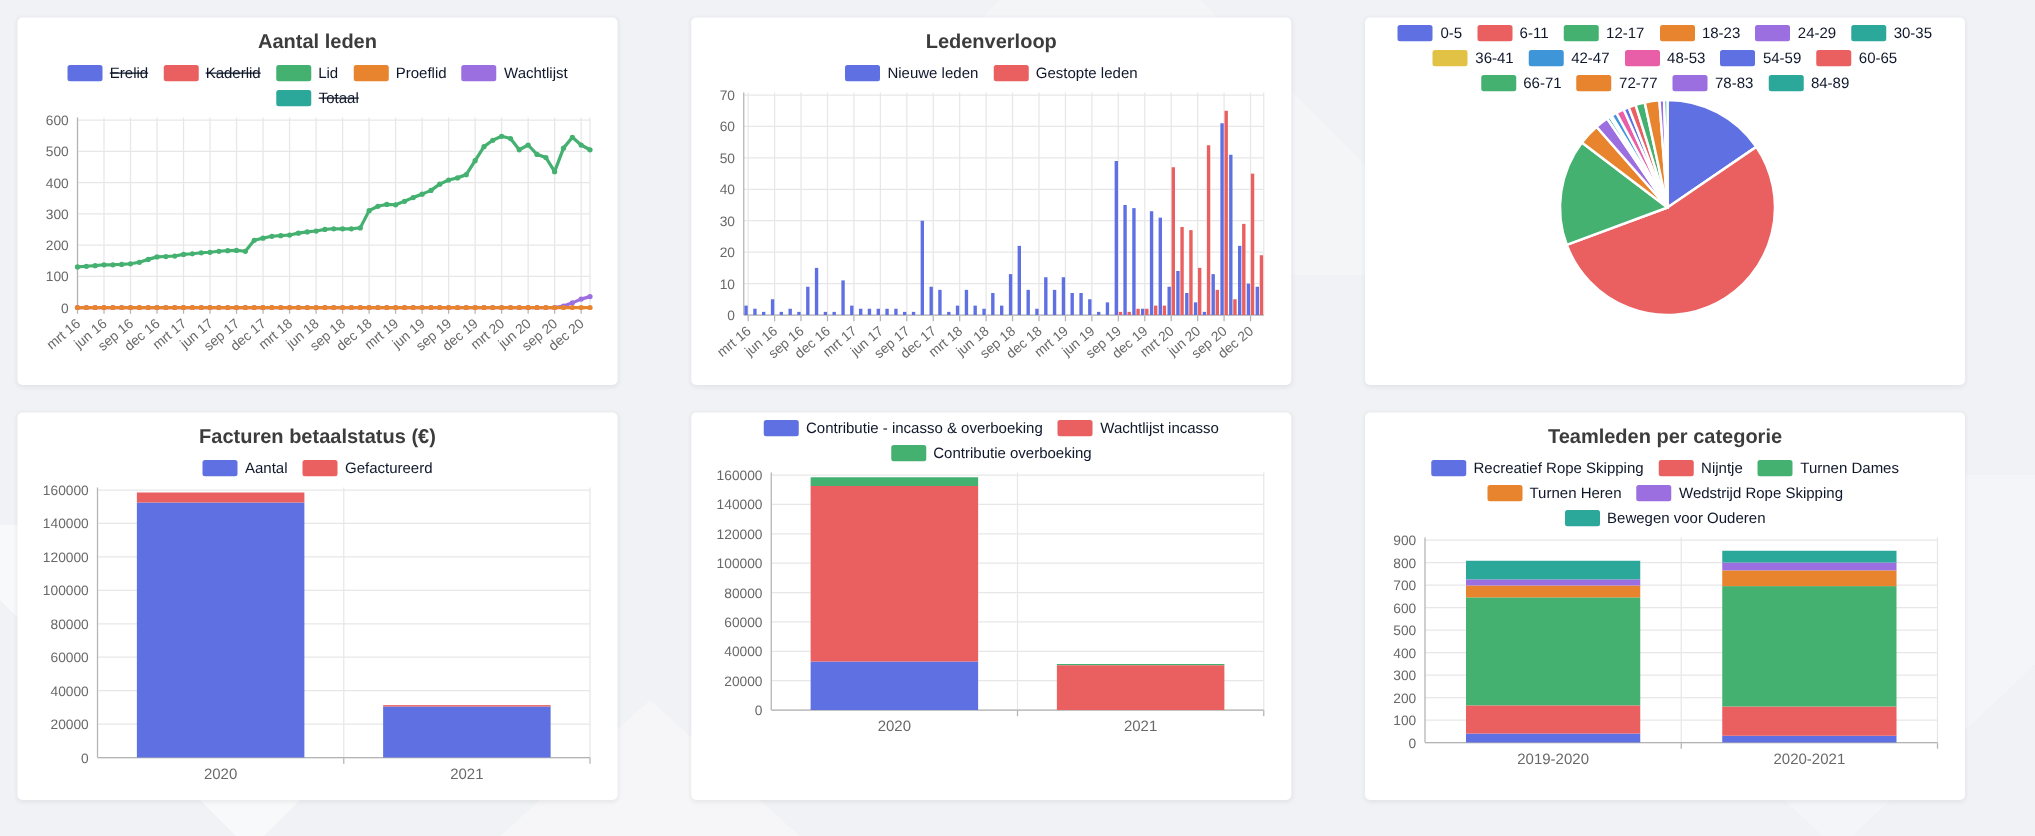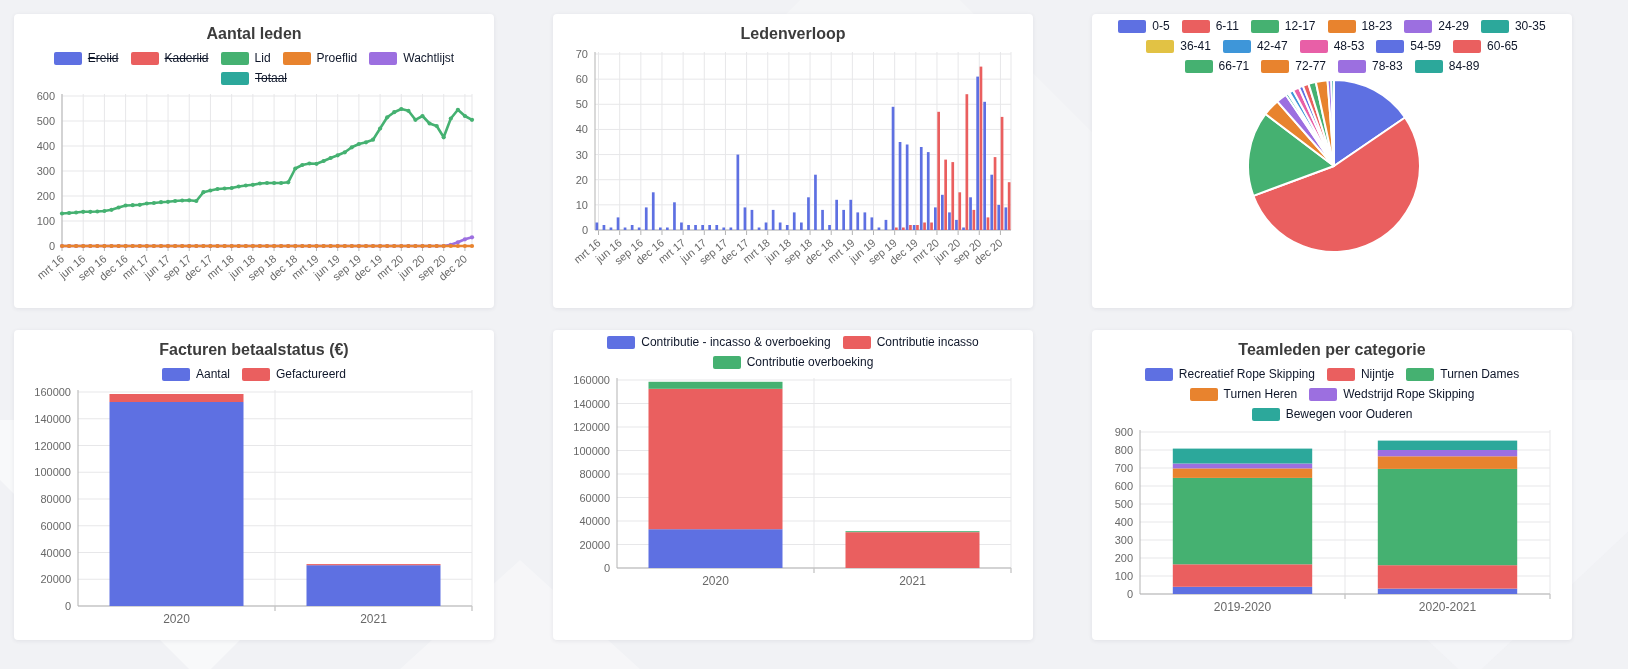--- a/index.html
+++ b/index.html
@@ -335,20 +335,30 @@
           <circle cx="426.8" cy="158.0" r="2.1" fill="#E8832E"></circle>
           <circle cx="433.9" cy="158.0" r="2.1" fill="#E8832E"></circle>
           <circle cx="440.9" cy="158.0" r="2.1" fill="#E8832E"></circle>
           <circle cx="448.0" cy="158.0" r="2.1" fill="#E8832E"></circle>
         </svg>
       </div>
   </section>
 
   <section class="card">
     <h3 class="card-title">Ledenverloop</h3>
+    <div class="legend">
+        <div class="legend-item">
+          <span class="swatch" style="background: rgb(94, 112, 226);"></span>
+          <span class="legend-label">Nieuwe leden</span>
+        </div>
+        <div class="legend-item">
+          <span class="swatch" style="background: rgb(234, 95, 95);"></span>
+          <span class="legend-label">Gestopte leden</span>
+        </div>
+      </div>
     <div class="chart-area">
         <svg viewBox="0 0 460 232" width="460" height="232">
           <line x1="35.52542372881356" y1="6" x2="35.52542372881356" y2="184" stroke="#e7e7e9" stroke-width="1"></line>
           <line x1="35.52542372881356" y1="184" x2="35.52542372881356" y2="189" stroke="#b3b3b3" stroke-width="1"></line>
           <text transform="translate(38.52542372881356,198) rotate(-40)" text-anchor="end" font-size="11" fill="#686868">mrt 16</text>
           <line x1="56.67796610169491" y1="6" x2="56.67796610169491" y2="184" stroke="#e7e7e9" stroke-width="1"></line>
           <line x1="56.67796610169491" y1="184" x2="56.67796610169491" y2="189" stroke="#b3b3b3" stroke-width="1"></line>
           <text transform="translate(59.67796610169491,198) rotate(-40)" text-anchor="end" font-size="11" fill="#686868">jun 16</text>
           <line x1="77.83050847457628" y1="6" x2="77.83050847457628" y2="184" stroke="#e7e7e9" stroke-width="1"></line>
           <line x1="77.83050847457628" y1="184" x2="77.83050847457628" y2="189" stroke="#b3b3b3" stroke-width="1"></line>
@@ -636,21 +646,21 @@
   </section>
 
   <section class="card">
     <div class="legend">
         <div class="legend-item">
           <span class="swatch" style="background: rgb(94, 112, 226);"></span>
           <span class="legend-label">Contributie - incasso &amp; overboeking</span>
         </div>
         <div class="legend-item">
           <span class="swatch" style="background: rgb(234, 95, 95);"></span>
-          <span class="legend-label">Contributie incasso</span>
+          <span class="legend-label">Wachtlijst incasso</span>
         </div>
         <div class="legend-item">
           <span class="swatch" style="background: rgb(69, 177, 113);"></span>
           <span class="legend-label">Contributie overboeking</span>
         </div>
       </div>
     <div class="chart-area">
         <svg viewBox="0 0 460 222" width="460" height="222">
           <line x1="251" y1="6" x2="251" y2="196" stroke="#e7e7e9" stroke-width="1"></line>
           <line x1="251" y1="196" x2="251" y2="201" stroke="#b3b3b3" stroke-width="1"></line>

